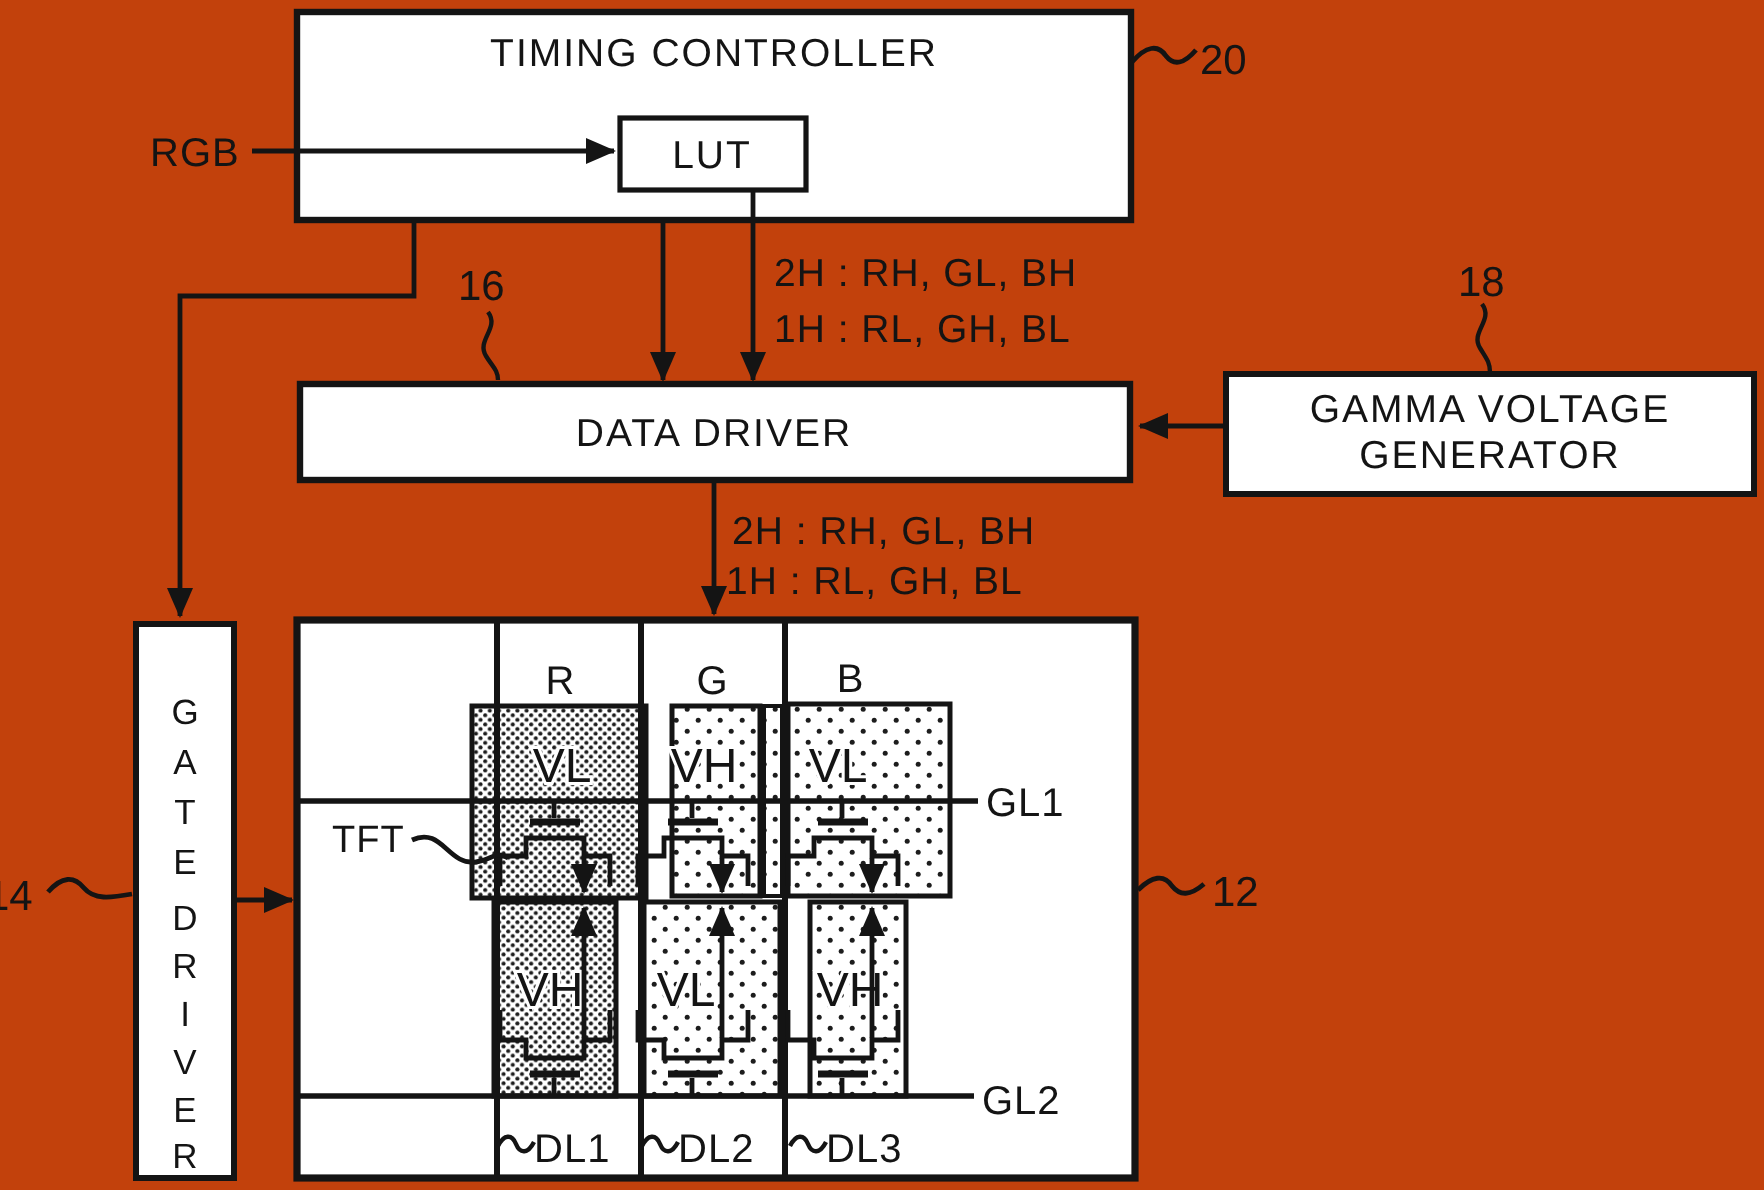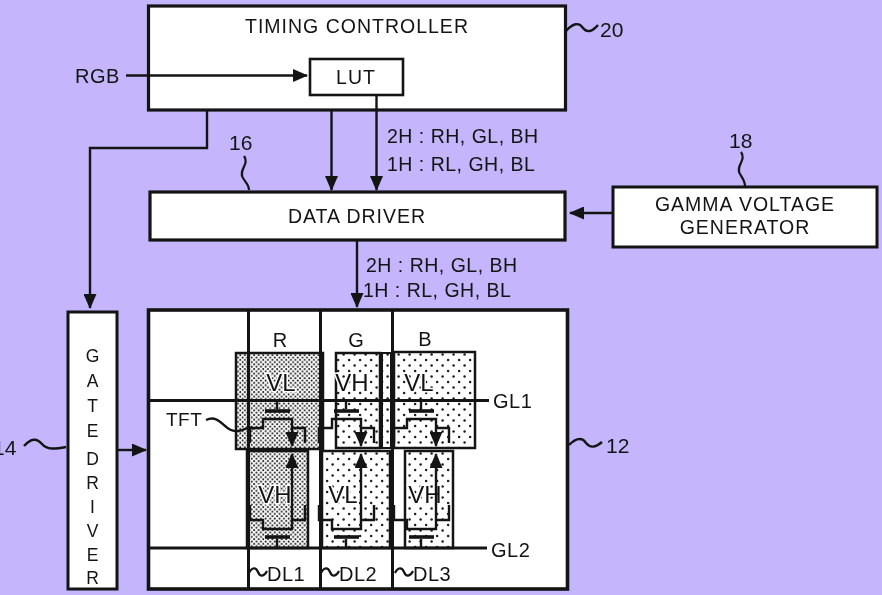--- a/index.html
+++ b/index.html
@@ -1,16 +1,16 @@
 <!DOCTYPE html>
 <html><head>
 <meta charset="utf-8">
 <style>
   html,body{margin:0;padding:0;background:#ffffff;}
-  .stage{position:relative;width:882px;height:595px;background:#c4b5fd;overflow:hidden;
+  .stage{position:relative;width:882px;height:595px;background:#c2410c;overflow:hidden;
          font-family:"Liberation Sans", sans-serif;}
   svg{display:block}
   text{fill:#141414;font-family:"Liberation Sans", sans-serif;}
   .boxtitle{font-size:19.5px;letter-spacing:1px;}
   .sig{font-size:19.5px;letter-spacing:0.5px;}
   .ref{font-size:21px;}
   .cell-label{font-size:24px;paint-order:stroke;stroke:#ffffff;stroke-width:3px;}
   .colhead{font-size:20px;}
   .linelabel{font-size:20px;letter-spacing:0.5px;}
   .gdl{font-size:17.5px;}

